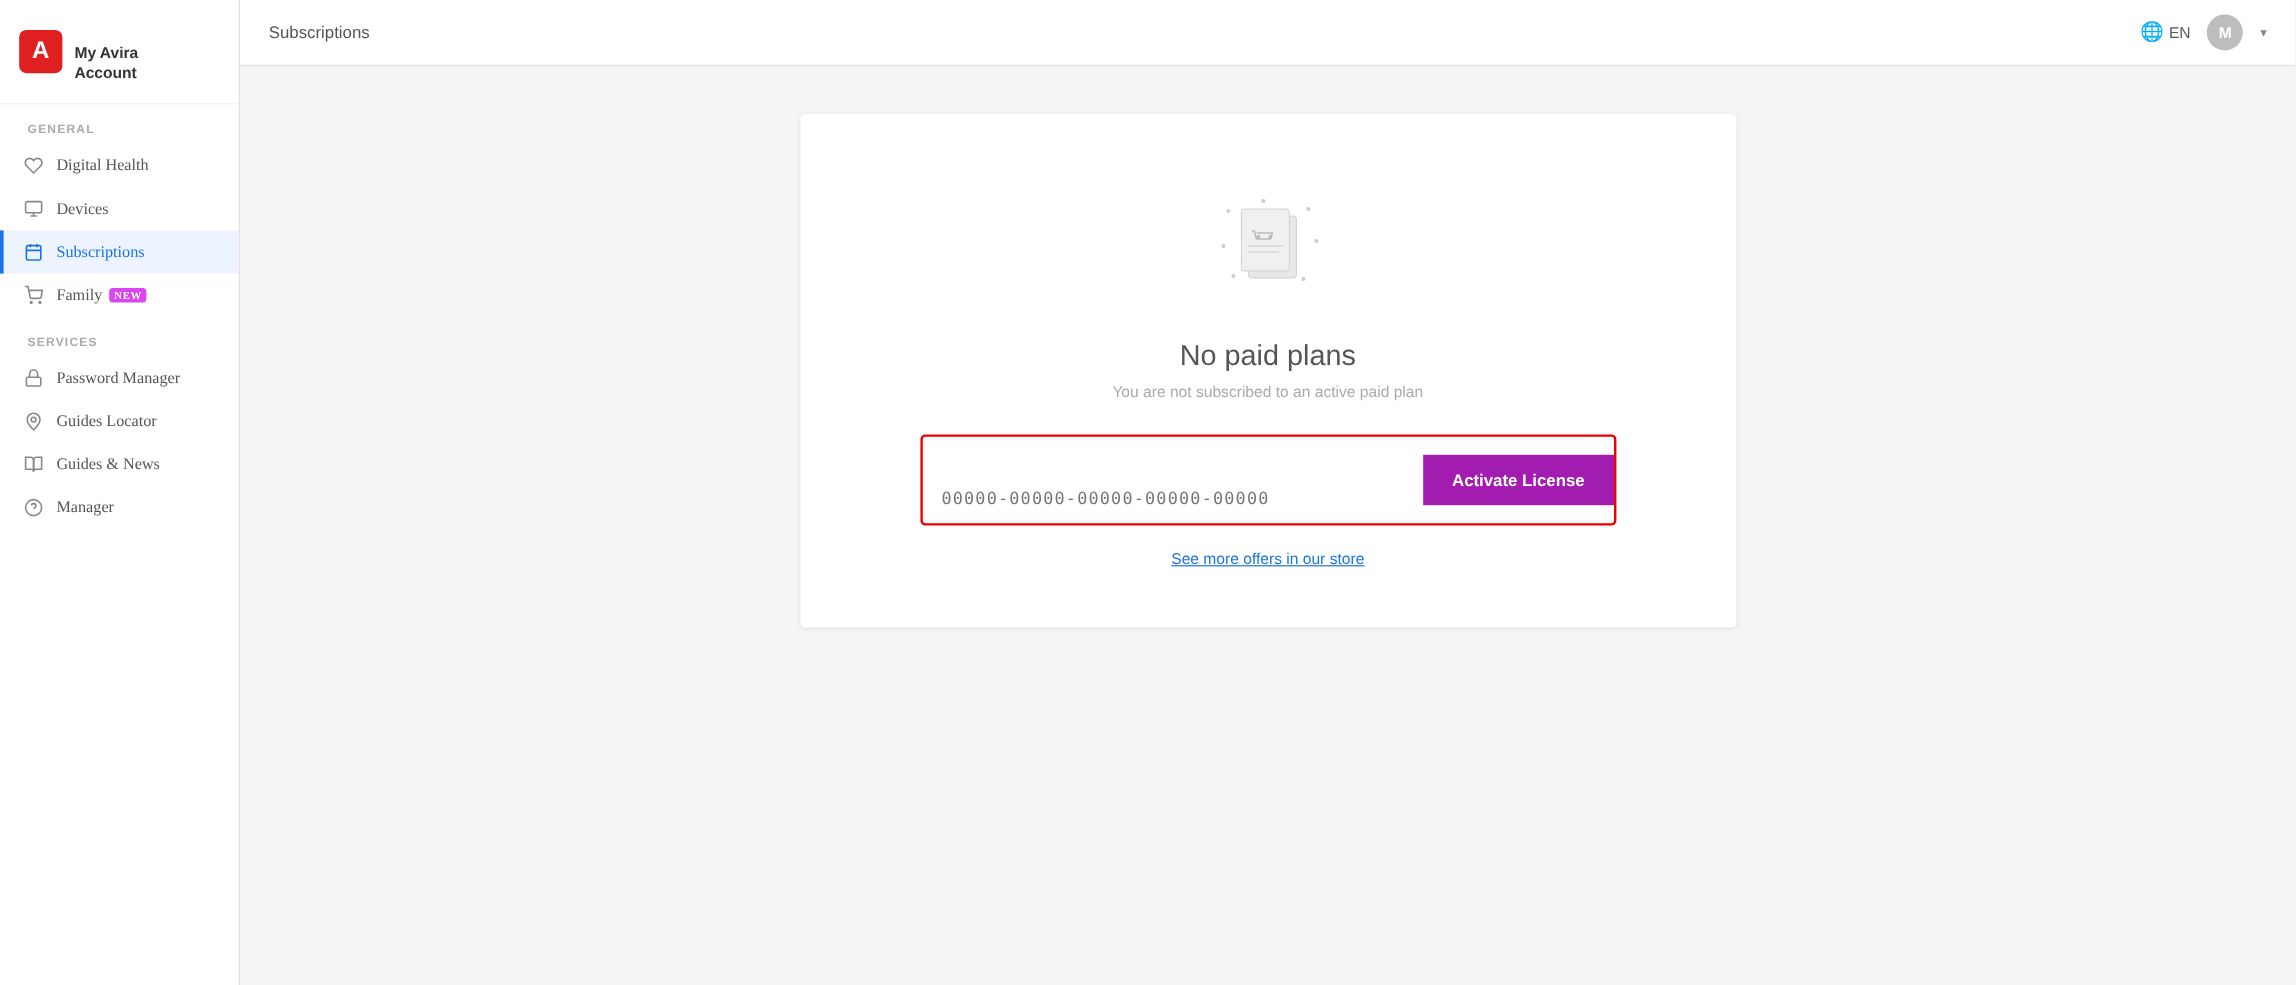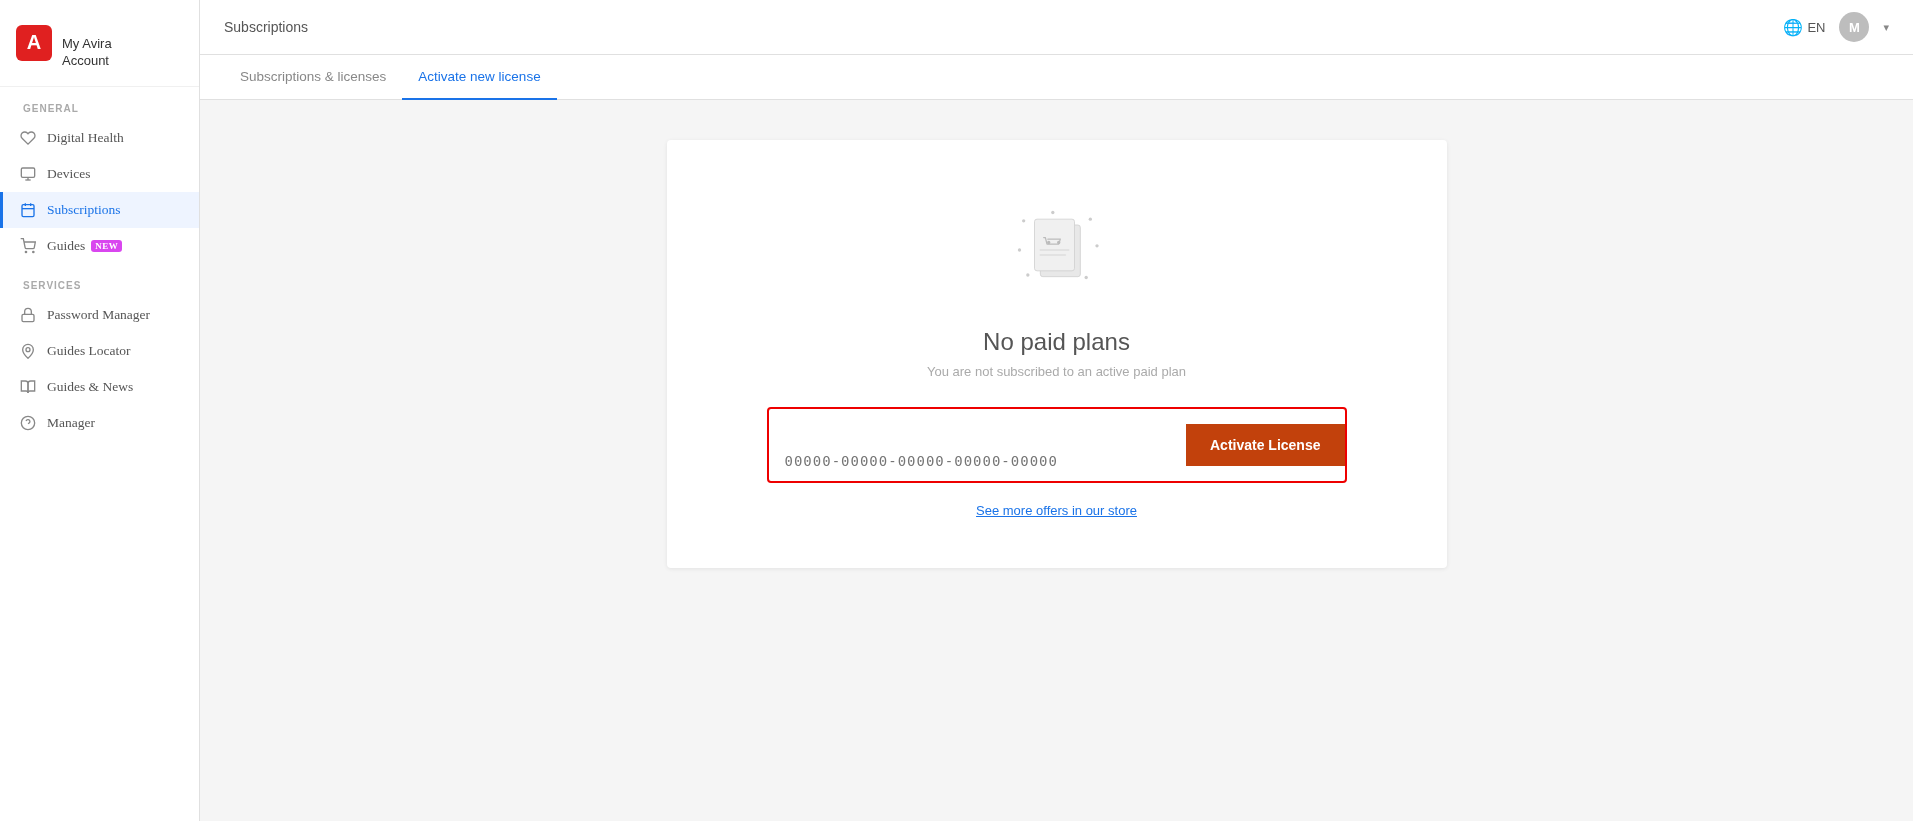--- a/index.html
+++ b/index.html
@@ -31,21 +31,21 @@
       justify-content: center;
       color: #fff;
       font-size: 20px;
       font-weight: bold;
       margin-right: 10px;
       flex-shrink: 0;
     }
     .logo-text {
       font-size: 13px;
       color: #333;
-      font-weight: 400;
+      font-weight: 700;
       line-height: 1.3;
       margin-top: 20px;
     }
     .sidebar-section-label {
       font-size: 10px;
       color: #aaa;
       font-weight: 700;
       letter-spacing: 1px;
       padding: 16px 16px 6px 23px;
       text-transform: uppercase;
@@ -230,21 +230,21 @@
       outline: none;
       padding: 12px 16px;
       font-size: 14px;
       color: #c2410c;
       background: transparent;
       font-family: monospace;
       letter-spacing: 1px;
       margin-top: 32px;
     }
     .activate-btn {
-      background: #c2410c;
+      background: #a21caf;
       color: #fff;
       border: none;
       padding: 13px 24px;
       font-size: 14px;
       font-weight: 600;
       cursor: pointer;
       white-space: nowrap;
       height: 100%;
       border-radius: 0;
     }
@@ -302,21 +302,21 @@
   </div>
 
   <div class="sidebar-item">
     <span class="item-icon">
       <svg width="16" height="16" viewBox="0 0 24 24" fill="none" stroke="currentColor" stroke-width="2">
           <circle cx="9" cy="21" r="1"></circle>
           <circle cx="20" cy="21" r="1"></circle>
           <path d="M1 1h4l2.68 13.39a2 2 0 0 0 2 1.61h9.72a2 2 0 0 0 2-1.61L23 6H6"></path>
         </svg>
     </span>
-    <span>Guides</span>
+    <span>Family</span>
     <span class="badge-new">NEW</span>
   </div>
 
   <div class="sidebar-section-label">SERVICES</div>
 
   <div class="sidebar-item">
     <span class="item-icon">
       <svg width="16" height="16" viewBox="0 0 24 24" fill="none" stroke="currentColor" stroke-width="2">
           <rect x="3" y="11" width="18" height="11" rx="2" ry="2"></rect>
           <path d="M7 11V7a5 5 0 0 1 10 0v4"></path>
@@ -364,28 +364,20 @@
     <div class="header-right">
       <div class="lang-btn">
         <span class="lang-globe">🌐</span>
         <span>EN</span>
       </div>
       <div class="avatar-circle">M</div>
       <span class="dropdown-arrow">▾</span>
     </div>
   </div>
 
-  <div id="tabs-bar">
-    <div class="tab">
-      <span>Subscriptions &amp; licenses</span>
-    </div>
-    <div class="tab active">
-      <span>Activate new license</span>
-    </div>
-  </div>
 
   <div id="content">
     <div class="card">
 
       <div class="illustration">
         <svg viewBox="0 0 120 110" xmlns="http://www.w3.org/2000/svg">
 
           <circle cx="20" cy="20" r="2" fill="#ccc"></circle>
           <circle cx="100" cy="18" r="2" fill="#ccc"></circle>
           <circle cx="15" cy="55" r="2" fill="#ccc"></circle>

